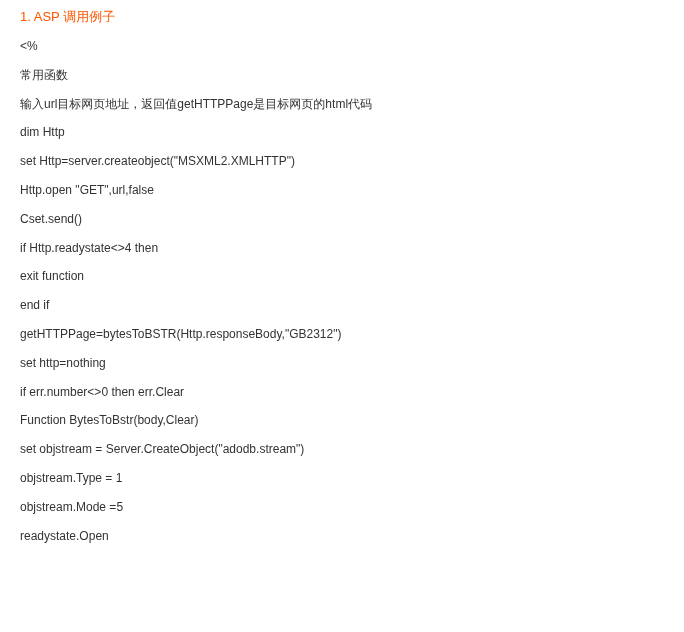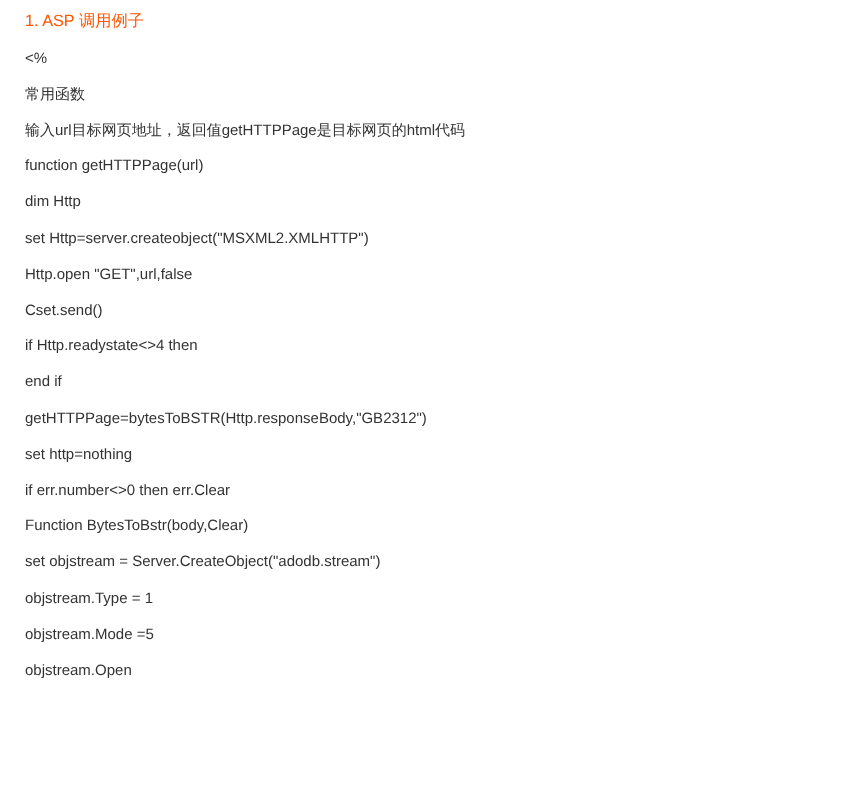--- a/index.html
+++ b/index.html
@@ -28,29 +28,29 @@
     }
   </style>
 </head>
 <body>
 
 <div class="content">
   <div class="heading">1. ASP 调用例子</div>
   <div class="code-line">&lt;%</div>
   <div class="code-line">常用函数</div>
   <div class="code-line">输入url目标网页地址，返回值getHTTPPage是目标网页的html代码</div>
-  <div class="code-line">function getHTTPPage(url)</div>
   <div class="code-line">dim Http</div>
   <div class="code-line">set Http=server.createobject("MSXML2.XMLHTTP")</div>
   <div class="code-line">Http.open "GET",url,false</div>
   <div class="code-line">Cset.send()</div>
   <div class="code-line">if Http.readystate&lt;&gt;4 then</div>
+  <div class="code-line">exit function</div>
   <div class="code-line">end if</div>
   <div class="code-line">getHTTPPage=bytesToBSTR(Http.responseBody,"GB2312")</div>
   <div class="code-line">set http=nothing</div>
   <div class="code-line">if err.number&lt;&gt;0 then err.Clear</div>
   <div class="code-line">Function BytesToBstr(body,Clear)</div>
   <div class="code-line">set objstream = Server.CreateObject("adodb.stream")</div>
   <div class="code-line">objstream.Type = 1</div>
   <div class="code-line">objstream.Mode =5</div>
-  <div class="code-line">objstream.Open</div>
+  <div class="code-line">readystate.Open</div>
 
 </div>
 
 </body></html>

